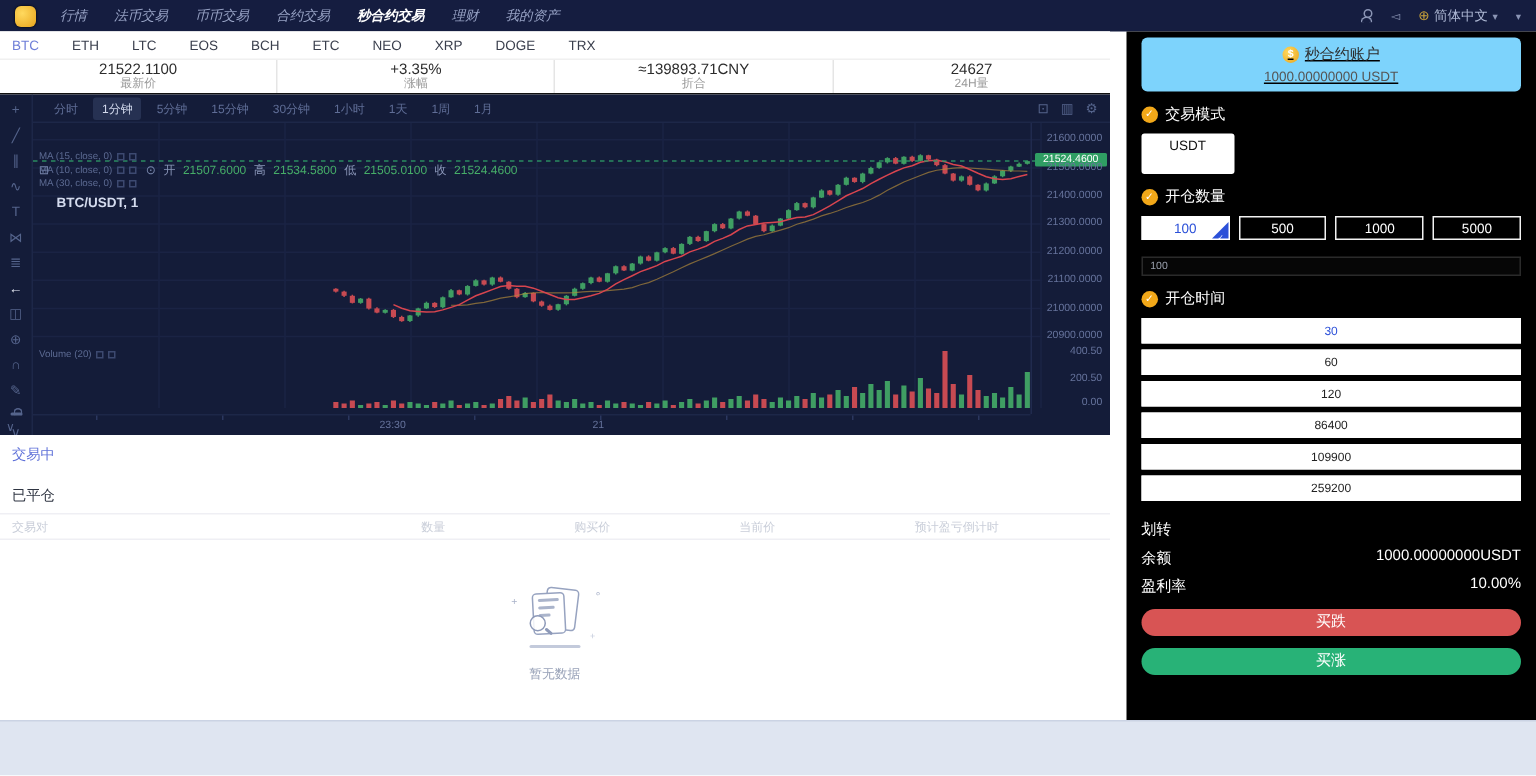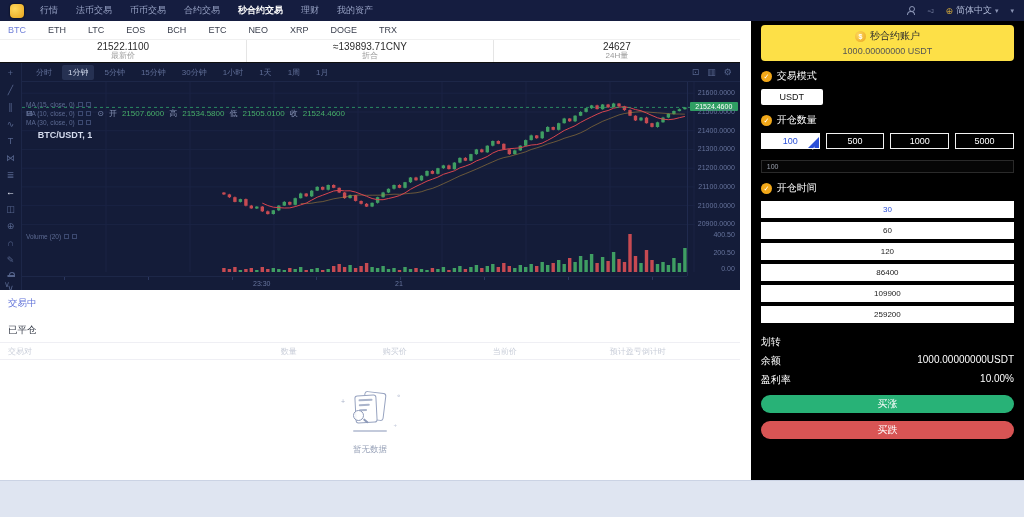--- a/index.html
+++ b/index.html
@@ -4,21 +4,21 @@
 <style>
   * { margin:0; padding:0; box-sizing:border-box; }
   html,body { width:1024px; height:517px; overflow:hidden; background:#fff;
     font-family:"Liberation Sans","DejaVu Sans",sans-serif; }
   .app { width:1024px; height:517px; display:flex; flex-direction:column; }
 
   
   .topnav { height:21px; background:#151d40; display:flex; align-items:center; padding:0 10px; flex:none; }
   .logo { width:14px; height:14px; border-radius:4px; background:radial-gradient(circle at 35% 35%, #ffd95e, #e8a41c); margin-right:16px; box-shadow:0 0 2px #000; }
   .navitems { display:flex; align-items:center; gap:18px; }
-  .navitem { font-size:9px; color:#97a2c4; cursor:pointer; white-space:nowrap; }
+  .navitem { font-size:9px; color:#97a2c4; cursor:pointer; white-space:nowrap;font-style:italic; }
   .navitem.active { color:#fff; font-weight:bold; }
   .nav-right { margin-left:auto; display:flex; align-items:center; gap:12px; color:#8b95b5; }
   .i-person { width:8px; height:9px; position:relative; }
   .i-person:before { content:""; position:absolute; left:2px; top:0; width:4px; height:4px; border:1px solid #8b95b5; border-radius:50%; }
   .i-person:after { content:""; position:absolute; left:0; bottom:0; width:6px; height:3px; border:1px solid #8b95b5; border-bottom:none; border-radius:4px 4px 0 0; }
   .i-speaker { font-size:8px; color:#8b95b5; }
   .lang { display:flex; align-items:center; gap:3px; font-size:9px; color:#aeb8d4; cursor:pointer; }
   .i-globe { font-size:9px; color:#c9a23a; }
   .caret { font-size:7px; color:#8b95b5; }
 
@@ -98,27 +98,27 @@
   .edoc-f i:nth-child(2){ width:11px; } .edoc-f i:nth-child(3){ width:8px; }
   .eglass { position:absolute; left:6px; top:20px; width:11px; height:11px; border:1.5px solid #8d99b8; border-radius:50%; background:rgba(255,255,255,.85); }
   .eglass:after { content:""; position:absolute; left:9px; top:9px; width:6px; height:1.5px; background:#8d99b8; transform:rotate(40deg); border-radius:1px; }
   .ebase { width:34px; height:1.5px; background:#c3cadb; margin-top:-2px; border-radius:1px; }
   .espark1 { position:absolute; left:-6px; top:8px; color:#a9b2c9; font-size:7px; }
   .espark2 { position:absolute; right:-8px; top:2px; color:#a9b2c9; font-size:7px; }
   .espark3 { position:absolute; right:-4px; bottom:4px; color:#c3cadb; font-size:6px; }
   .etext { font-size:8.5px; color:#98a2b8; margin-top:12px; }
 
   
-  .acct-card { margin:4px 0 8px; background:#fde047; border-radius:4px; padding:4px 0 5px; text-align:center; }
+  .acct-card { margin:4px 0 8px; background:#7dd3fc; border-radius:4px; padding:4px 0 5px; text-align:center;text-decoration:underline; }
   .acct-title { display:flex; justify-content:center; align-items:center; gap:4px; font-size:10px; color:#2c2c2c; }
   .acct-bal { font-size:9px; color:#555; margin-top:3px; }
   .coin-ic { width:11px; height:11px; border-radius:50%; background:radial-gradient(circle at 35% 35%, #ffd95e, #e8a41c); color:#fff; font-size:7px; line-height:11px; text-align:center; font-weight:bold; display:inline-block; }
   .sec-label { display:flex; align-items:center; gap:5px; color:#fff; font-size:10px; margin:8px 0 6px; }
   .chk-ic { width:11px; height:11px; border-radius:50%; background:#f2a819; color:#fff; font-size:7px; line-height:11px; text-align:center; font-weight:bold; flex:none; }
-  .usdt-btn { width:62px; height:16px; background:#fff; color:#111; font-size:9px; line-height:16px; text-align:center; border-radius:2px; cursor:pointer; margin-bottom:4px; }
+  .usdt-btn { width:62px; height:27px; background:#fff; color:#111; font-size:9px; line-height:16px; text-align:center; border-radius:2px; cursor:pointer; margin-bottom:4px; }
   .amt-row { display:flex; gap:6px; margin:4px 0 6px; }
   .amt-btn { flex:1; height:16px; border:1px solid #f2f2f2; color:#fff; font-size:9px; line-height:14px; text-align:center; cursor:pointer; position:relative; background:transparent; }
   .amt-btn.sel { background:#fff; border-color:#fff; color:#2b50d8; }
   .corner { position:absolute; right:0; bottom:0; width:0; height:0; border-style:solid; border-width:0 0 11px 11px; border-color:transparent transparent #2b50d8 transparent; }
   .corner span { position:absolute; left:-7px; top:4px; color:#fff; font-size:5px; }
   .amt-input { width:100%; height:13px; background:#060606; border:1px solid #2a2a2a; color:#9aa0ad; font-size:7px; padding:0 5px; outline:none; }
   .time-row { display:flex; gap:4px; margin:4px 0 2px;flex-direction:column; }
   .time-btn { flex:1; height:16px; background:#fff; border:1px solid #fff; color:#222; font-size:8px; line-height:15px; text-align:center; cursor:pointer; white-space:nowrap; }
   .time-btn.sel { color:#2b50d8; }
   .xfer { color:#fff; font-size:10px; margin:12px 0 4px; cursor:pointer; }
@@ -172,20 +172,24 @@
         <span class="cointab">NEO</span>
         <span class="cointab">XRP</span>
         <span class="cointab">DOGE</span>
         <span class="cointab">TRX</span>
       </div>
 
       <div class="ticker">
         <div class="tickcell">
           <span class="tickval">21522.1100</span>
           <span class="ticklab">最新价</span>
+        </div>
+        <div class="tickcell">
+          <span class="tickval">+3.35%</span>
+          <span class="ticklab">涨幅</span>
         </div>
         <div class="tickcell">
           <span class="tickval">≈139893.71CNY</span>
           <span class="ticklab">折合</span>
         </div>
         <div class="tickcell">
           <span class="tickval">24627</span>
           <span class="ticklab">24H量</span>
         </div>
       </div>
@@ -647,19 +651,19 @@
       <div class="xfer">划转</div>
       <div class="kv">
         <span>余额</span>
         <span>1000.00000000USDT</span>
       </div>
       <div class="kv">
         <span>盈利率</span>
         <span>10.00%</span>
       </div>
 
+      <div class="pill down">买跌</div>
       <div class="pill up">买涨</div>
-      <div class="pill down">买跌</div>
     </div>
   </div>
 
   <div class="footer"></div>
 </div>
 
 </body></html>

